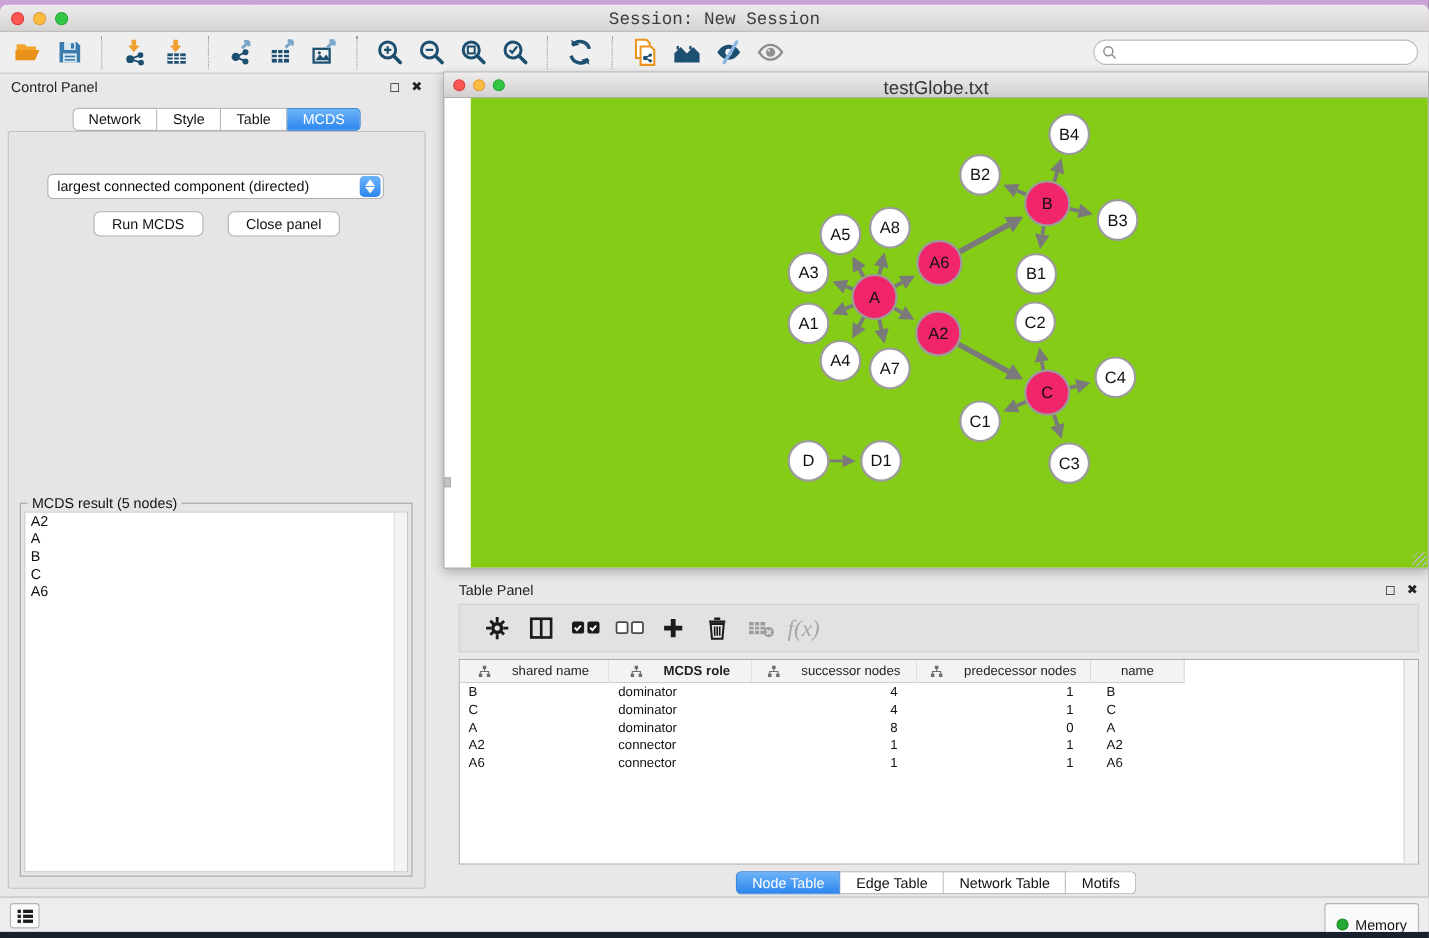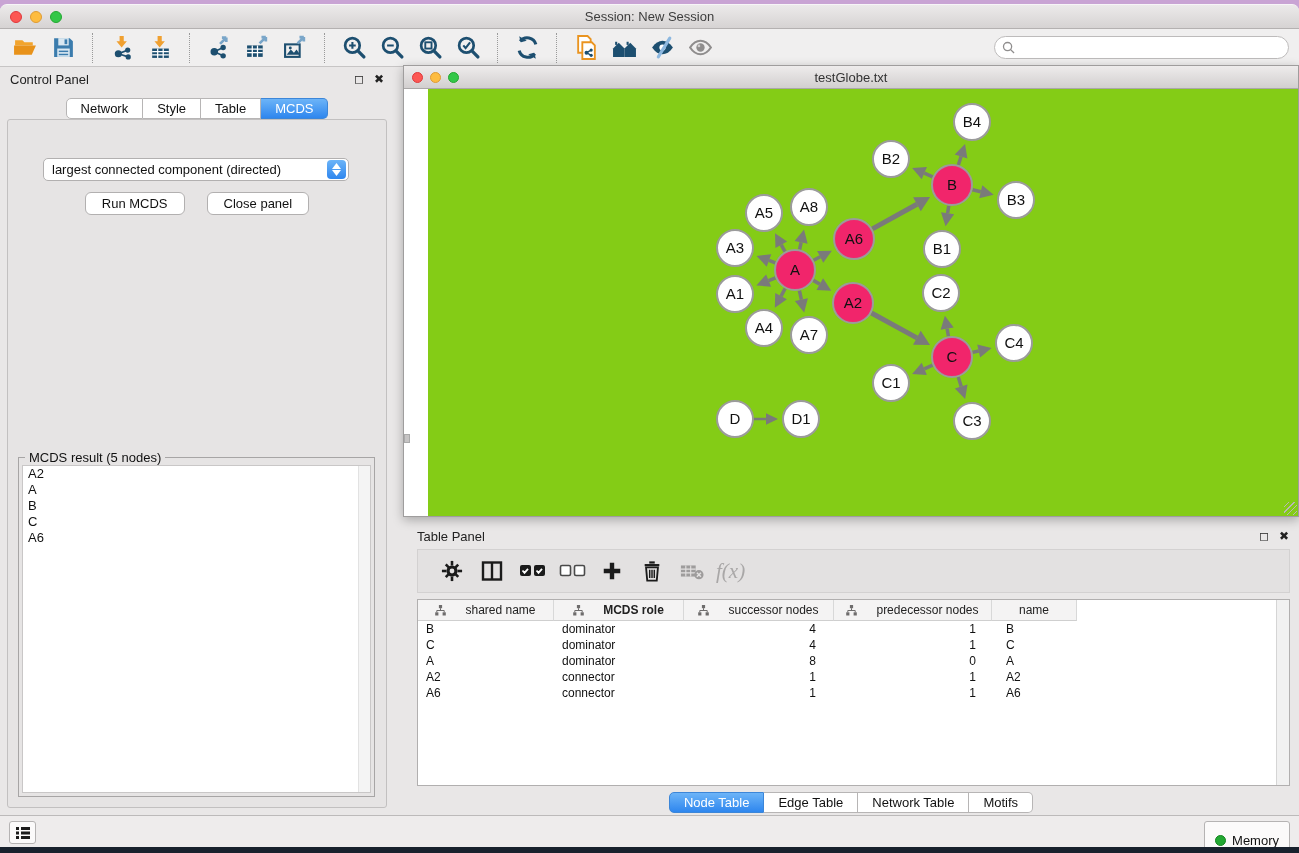--- a/index.html
+++ b/index.html
@@ -8,21 +8,21 @@
   body { position:relative; background:#18212d; }
   .wallpaper-top { position:absolute; top:0; left:0; width:1299px; height:40px; background:#c9a4d4; }
 
   
   .app-window { position:absolute; left:0; top:4px; width:1299px; height:843px;
     background:#e9e7e7; border-radius:7px 7px 0 0; overflow:hidden;
     border-top:1px solid #f7f5f7; }
   .titlebar { position:absolute; left:0; top:0; width:100%; height:24px;
     background:linear-gradient(#eceaea,#d6d3d3); border-bottom:1px solid #b4b1b1; }
   .titlebar .win-title { position:absolute; left:0; right:0; top:4px; text-align:center;
-    font-size:13px; color:#3d3d3d; }
+    font-size:16px; color:#3d3d3d;font-family:Liberation Mono, monospace; }
   .traffic { position:absolute; top:6px; width:12px; height:12px; border-radius:50%; }
   .t-red    { left:10px; background:#fc5753; border:1px solid #df383c; }
   .t-yellow { left:30px; background:#fdbc40; border:1px solid #de9b34; }
   .t-green  { left:50px; background:#33c748; border:1px solid #24a732; }
 
   
   .toolbar { position:absolute; left:0; top:24px; width:100%; height:38px;
     background:#f0efef; border-bottom:1px solid #c7c5c5; display:flex; align-items:center; }
   .tb-group { display:flex; align-items:center; padding:0 6px; }
   .tb-sep { width:1px; height:30px; border-left:1px dotted #9a9a9a; margin:0 4px; }
@@ -66,21 +66,21 @@
   .result-scroll { position:absolute; right:0; top:0; bottom:0; width:12px; background:#f4f4f4;
     border-left:1px solid #e2e2e2; }
   .result-item { font-size:13px; color:#111; padding:0 5px; line-height:16px; }
 
   
   .net-window { position:absolute; left:403px; top:60px; width:896px; height:452px;
     background:#fff; border:1px solid #9f9d9d; box-shadow:0 3px 10px rgba(0,0,0,.28); }
   .net-titlebar { position:absolute; left:0; top:0; width:100%; height:23px;
     background:linear-gradient(#eeecec,#d2cfcf); border-bottom:1px solid #aaa8a8; }
   .net-titlebar .net-title { position:absolute; left:0; right:0; top:4px; text-align:center;
-    font-size:13px; color:#333; }
+    font-size:17px; color:#333; }
   .net-traffic { top:6px; width:11px; height:11px; }
   .nt-red { left:8px; } .nt-yellow { left:26px; } .nt-green { left:44px; }
   .net-canvas { position:absolute; left:0; top:23px; right:0; bottom:0; background:#84cc16;margin-left:24px; }
   .net-canvas svg { position:absolute; left:0; top:0; }
   .resize-grip { position:absolute; right:1px; bottom:1px; width:13px; height:13px;
     background:repeating-linear-gradient(135deg, transparent 0 3px, #b9b7b7 3px 4px); }
   .splitter-handle-v { position:absolute; left:2px; top:350px; width:6px; height:9px; background:#c6c4c4; border:1px solid #aaa; }
 
   
   .table-panel { position:absolute; left:403px; top:516px; width:896px; height:295px; }

